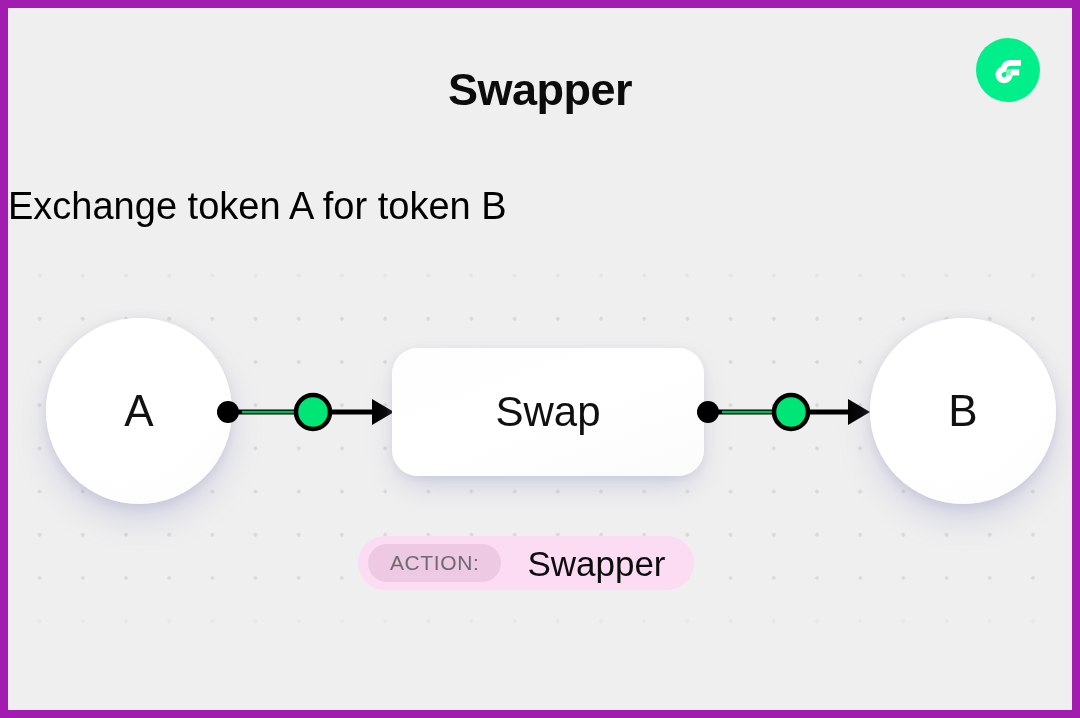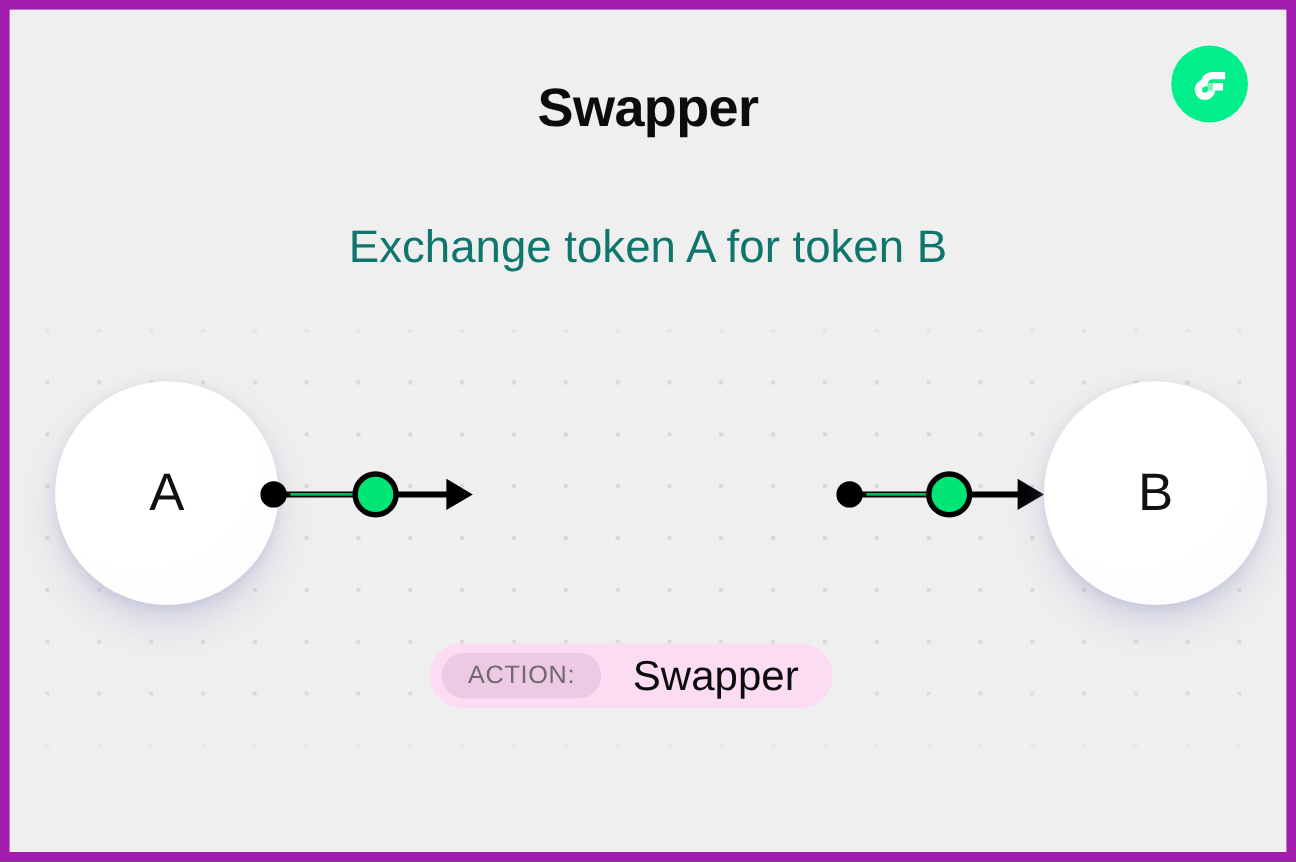--- a/index.html
+++ b/index.html
@@ -52,24 +52,24 @@
     font-weight: 700;
     letter-spacing: -0.5px;
     color: #0c0c0c;
     line-height: 1.1;
   }
   .subtitle {
     position: absolute;
     left: 0;
     top: 178px;
     width: 100%;
-    text-align: center;
+    text-align: left;
     font-size: 38px;
     font-weight: 300;
-    color: #0f766e;
+    color: #000000;
     line-height: 1.1;
     letter-spacing: 0px;
   }
 
   
   .logo {
     position: absolute;
     right: 32px;
     top: 30px;
     width: 64px;
@@ -188,20 +188,23 @@
   <div class="connector" id="connector-left">
     <svg width="180" height="44" viewBox="0 0 180 44">
       <line x1="14" y1="22" x2="168" y2="22" stroke="#000000" stroke-width="5"></line>
       <line x1="28" y1="22" x2="100" y2="22" stroke="#00b85e" stroke-width="2.4"></line>
       <circle cx="14" cy="22" r="11" fill="#000000"></circle>
       <circle cx="99" cy="22" r="17" fill="#00e676" stroke="#000000" stroke-width="4.5"></circle>
       <polygon points="158,9 180,22 158,35" fill="#000000"></polygon>
     </svg>
   </div>
 
+  <div class="swap-box">
+    <span>Swap</span>
+  </div>
 
   <div class="connector" id="connector-right">
     <svg width="174" height="44" viewBox="0 0 174 44">
       <line x1="12" y1="22" x2="162" y2="22" stroke="#000000" stroke-width="5"></line>
       <line x1="26" y1="22" x2="96" y2="22" stroke="#00b85e" stroke-width="2.4"></line>
       <circle cx="12" cy="22" r="11" fill="#000000"></circle>
       <circle cx="95" cy="22" r="17" fill="#00e676" stroke="#000000" stroke-width="4.5"></circle>
       <polygon points="152,9 174,22 152,35" fill="#000000"></polygon>
     </svg>
   </div>

